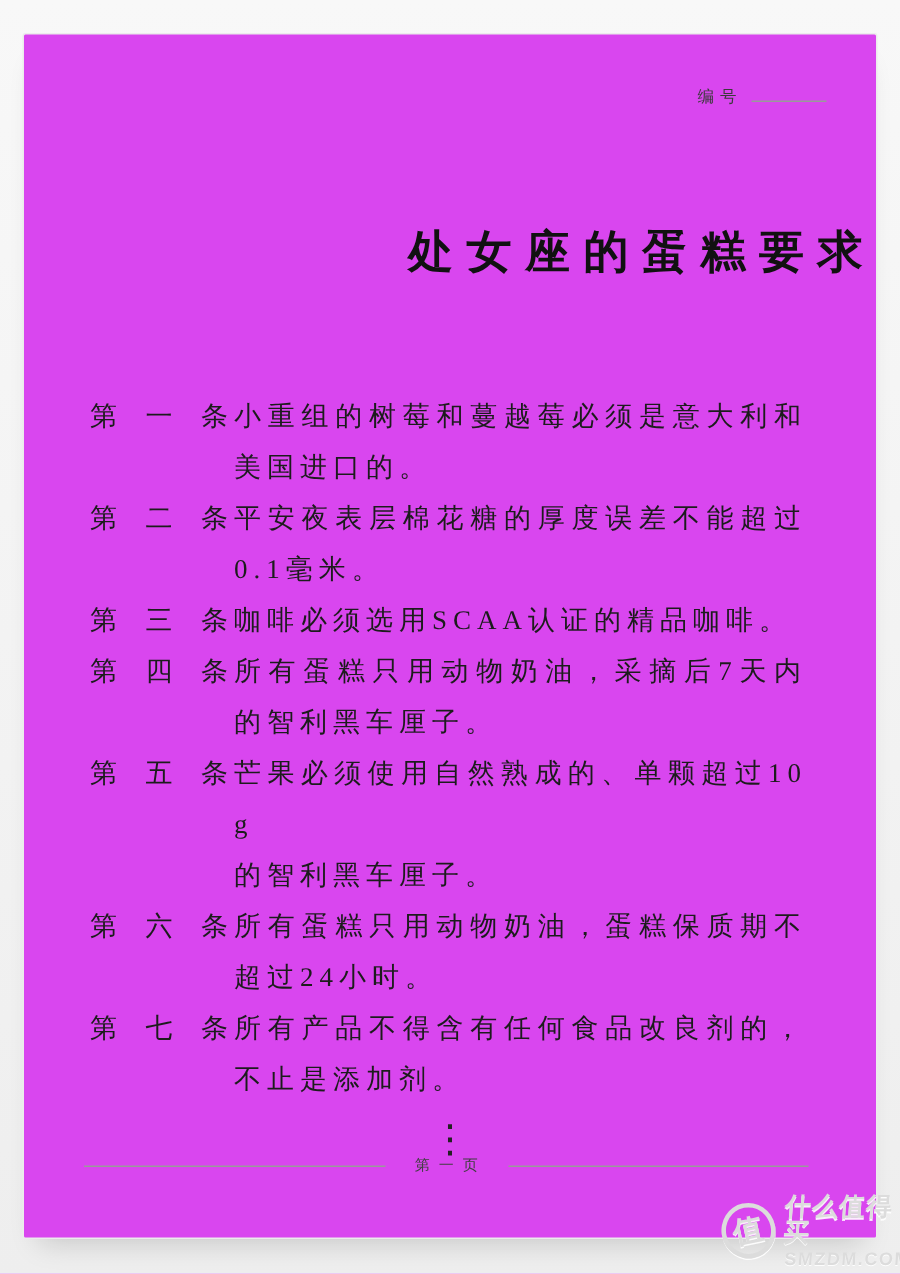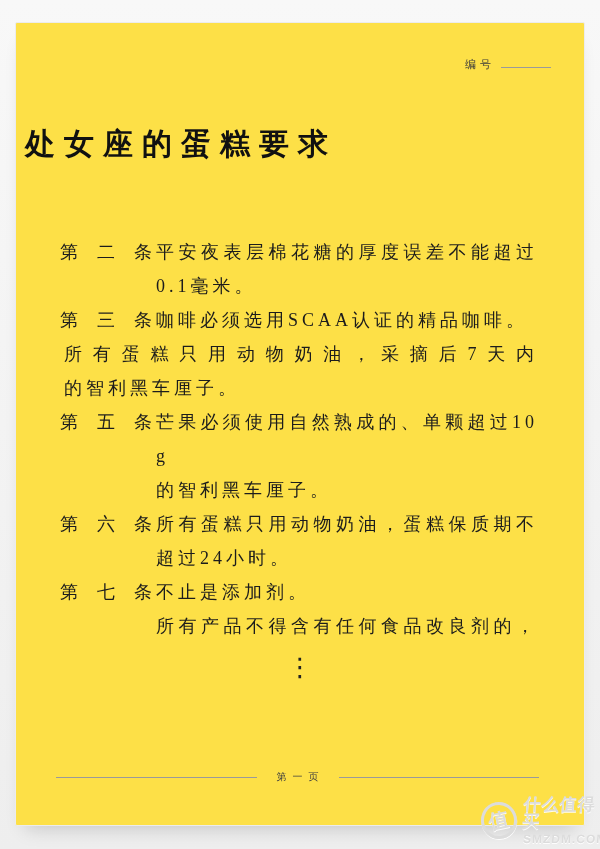--- a/index.html
+++ b/index.html
@@ -15,21 +15,21 @@
     font-family: "Liberation Serif", "DejaVu Serif", serif;
     color: #1c1c1c;
   }
   .card {
     position: absolute;
     left: 15px;
     top: 22px;
     width: 570px;
     height: 804px;
     box-sizing: border-box;
-    background: #fde047;
+    background: #d946ef;
     border: 1px solid #ececec;
     border-radius: 2px;
     box-shadow: 0 12px 18px -10px rgba(0,0,0,0.18);
   }
   .serial-row {
     padding: 33px 33px 0 0;
     text-align: right;
     font-size: 11px;
     color: #3a3a3a;
     letter-spacing: 4px;
@@ -38,22 +38,22 @@
   }
   .serial-blank {
     display: inline-block;
     width: 50px;
     border-bottom: 1px solid #9a9a9a;
     height: 11px;
     margin-left: 6px;
     letter-spacing: 0;
   }
   .doc-title {
-    margin-top: 54px;
-    text-align: left;
+    margin-top: 78px;
+    text-align: right;
     font-size: 30px;
     font-weight: bold;
     color: #111111;
     letter-spacing: 9px;
     padding-left: 9px; 
     line-height: 38px;
   }
   .articles {
     margin-top: 72px;
     padding: 0 46px 0 44px;
@@ -171,37 +171,45 @@
 
 <div class="card">
 
   <div class="serial-row">
     <span>编号</span><span class="serial-blank"></span>
   </div>
 
   <div class="doc-title">处女座的蛋糕要求</div>
 
   <div class="articles">
+  <div class="article">
+    <div class="article-label">第 一 条</div>
+    <div class="article-content">
+          <div class="art-line just">小重组的树莓和蔓越莓必须是意大利和</div>
+          <div class="art-line">美国进口的。</div>
+        </div>
+  </div>
 
   <div class="article">
     <div class="article-label">第 二 条</div>
     <div class="article-content">
           <div class="art-line just">平安夜表层棉花糖的厚度误差不能超过</div>
           <div class="art-line">0.1毫米。</div>
         </div>
   </div>
 
   <div class="article">
     <div class="article-label">第 三 条</div>
     <div class="article-content">
           <div class="art-line">咖啡必须选用SCAA认证的精品咖啡。</div>
         </div>
   </div>
 
   <div class="article">
+    <div class="article-label">第 四 条</div>
     <div class="article-content">
           <div class="art-line just">所有蛋糕只用动物奶油，采摘后7天内</div>
           <div class="art-line">的智利黑车厘子。</div>
         </div>
   </div>
 
   <div class="article">
     <div class="article-label">第 五 条</div>
     <div class="article-content">
           <div class="art-line just">芒果必须使用自然熟成的、单颗超过10g</div>
@@ -213,22 +221,22 @@
     <div class="article-label">第 六 条</div>
     <div class="article-content">
           <div class="art-line just">所有蛋糕只用动物奶油，蛋糕保质期不</div>
           <div class="art-line">超过24小时。</div>
         </div>
   </div>
 
   <div class="article">
     <div class="article-label">第 七 条</div>
     <div class="article-content">
+          <div class="art-line just">所有产品不得含有任何食品改良剂的，</div>
           <div class="art-line">不止是添加剂。</div>
-          <div class="art-line just">所有产品不得含有任何食品改良剂的，</div>
         </div>
   </div>
 </div>
 
   <div class="dots">⋮</div>
 
   <div class="footer-row">
     <div class="footer-line"></div>
     <div class="footer-page">第一页</div>
     <div class="footer-line"></div>

